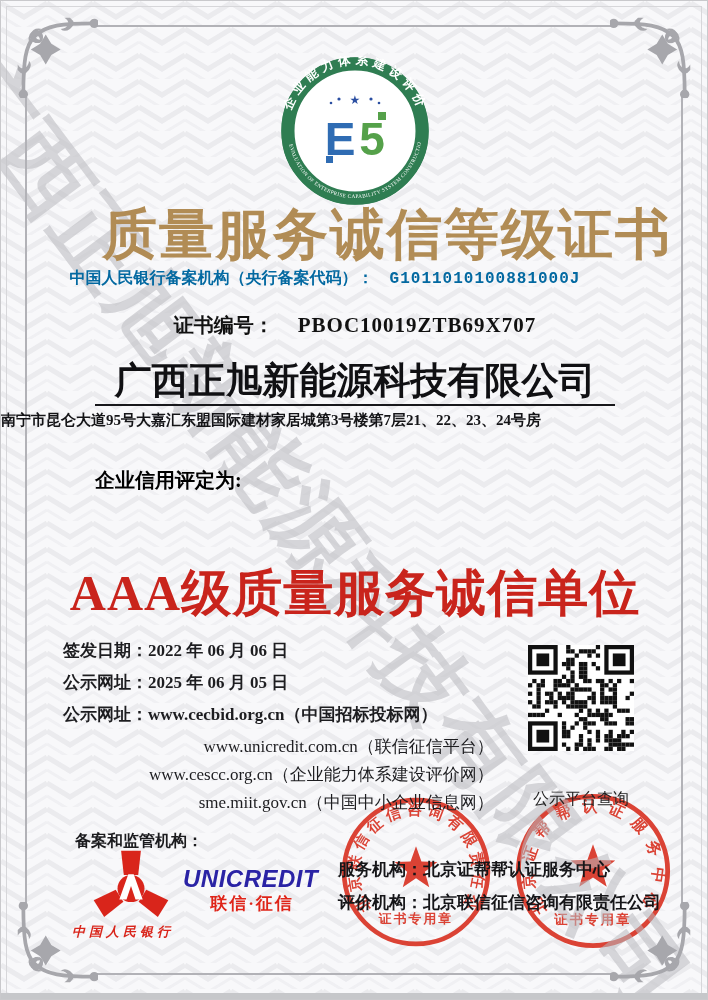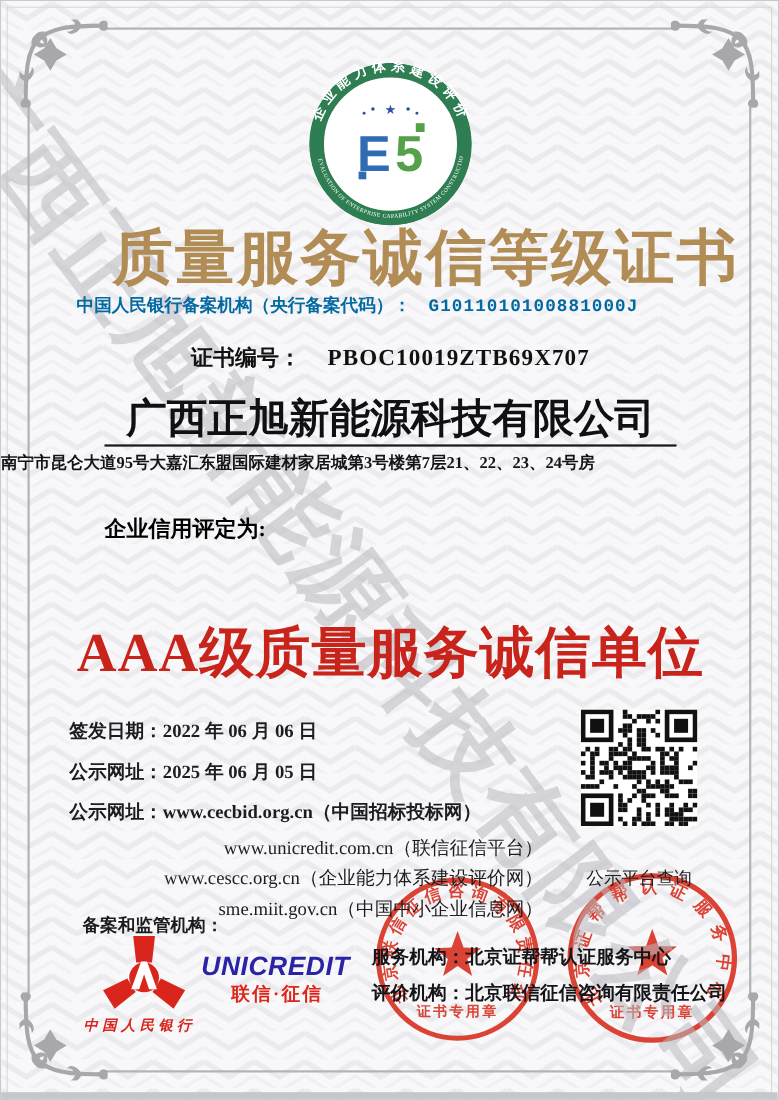--- a/index.html
+++ b/index.html
@@ -29,27 +29,27 @@
   .subtitle .code{margin-left:16px;letter-spacing:1px;}
   .certno{left:0;width:708px;top:311px;text-align:center;font-size:20px;font-weight:800;color:#111;z-index:3;}
   .certno .val{margin-left:24px;letter-spacing:1px;font-size:21px;}
   .company{left:0;width:708px;top:355px;text-align:center;font-size:37px;font-weight:800;color:#101013;z-index:3;}
   .underline{left:94px;width:520px;top:403px;height:2px;background:#17171b;z-index:3;}
   .address{left:0;width:708px;top:410px;text-align:left;font-size:15px;font-weight:700;color:#141417;z-index:3;}
   .lead{left:94px;top:466px;font-size:20px;font-weight:700;color:#000000;z-index:3;}
   .grade{left:0;width:708px;top:520px;text-align:center;font-size:50px;font-weight:900;
      color:var(--red);letter-spacing:1px;z-index:3;margin-top:39px;}
   .details{left:62px;top:638px;font-size:17px;color:#1d1d20;font-weight:600;z-index:3;}
-  .details .row{margin-bottom:9px;margin-top:14px;}
+  .details .row{margin-bottom:9px;}
   .details .site{padding-left:86px;margin-bottom:5px;font-weight:500;text-align:right;}
   .qr{left:527px;top:644px;width:106px;height:106px;z-index:1;}
   .qr-caption{left:517px;top:752px;width:126px;text-align:center;font-size:16px;color:#222;z-index:3;margin-top:36px;}
   .reg-label{left:74px;top:830px;font-size:16px;font-weight:700;color:#1b1b1e;z-index:3;}
   .pboc{left:92px;top:848px;width:76px;height:72px;z-index:3;}
-  .pboc-name{left:75px;top:922px;width:110px;text-align:left;font-size:13px;font-weight:700;
+  .pboc-name{left:63px;top:922px;width:110px;text-align:right;font-size:13px;font-weight:700;
      color:var(--pboc-red);letter-spacing:4px;z-index:3;font-style:italic;}
   .uc-en{left:182px;top:864px;font-size:24px;font-weight:900;font-style:italic;
      color:var(--uc-blue);z-index:3;font-family:"Liberation Sans","DejaVu Sans",sans-serif;letter-spacing:0.5px;}
   .uc-cn{left:196px;top:891px;width:110px;text-align:center;font-size:17px;font-weight:800;
      color:#df2418;letter-spacing:2px;z-index:3;}
   .agency{left:337px;top:852px;font-size:17px;font-weight:700;color:#151518;line-height:33px;z-index:3;}
   .stamp{z-index:2;opacity:.92;}
   .stamp-l{left:338px;top:794px;width:154px;height:154px;}
   .stamp-r{left:512px;top:790px;width:160px;height:160px;}
   .bottom-edge{left:0;right:0;bottom:0;height:6px;background:#c6c7ca;z-index:5;}

